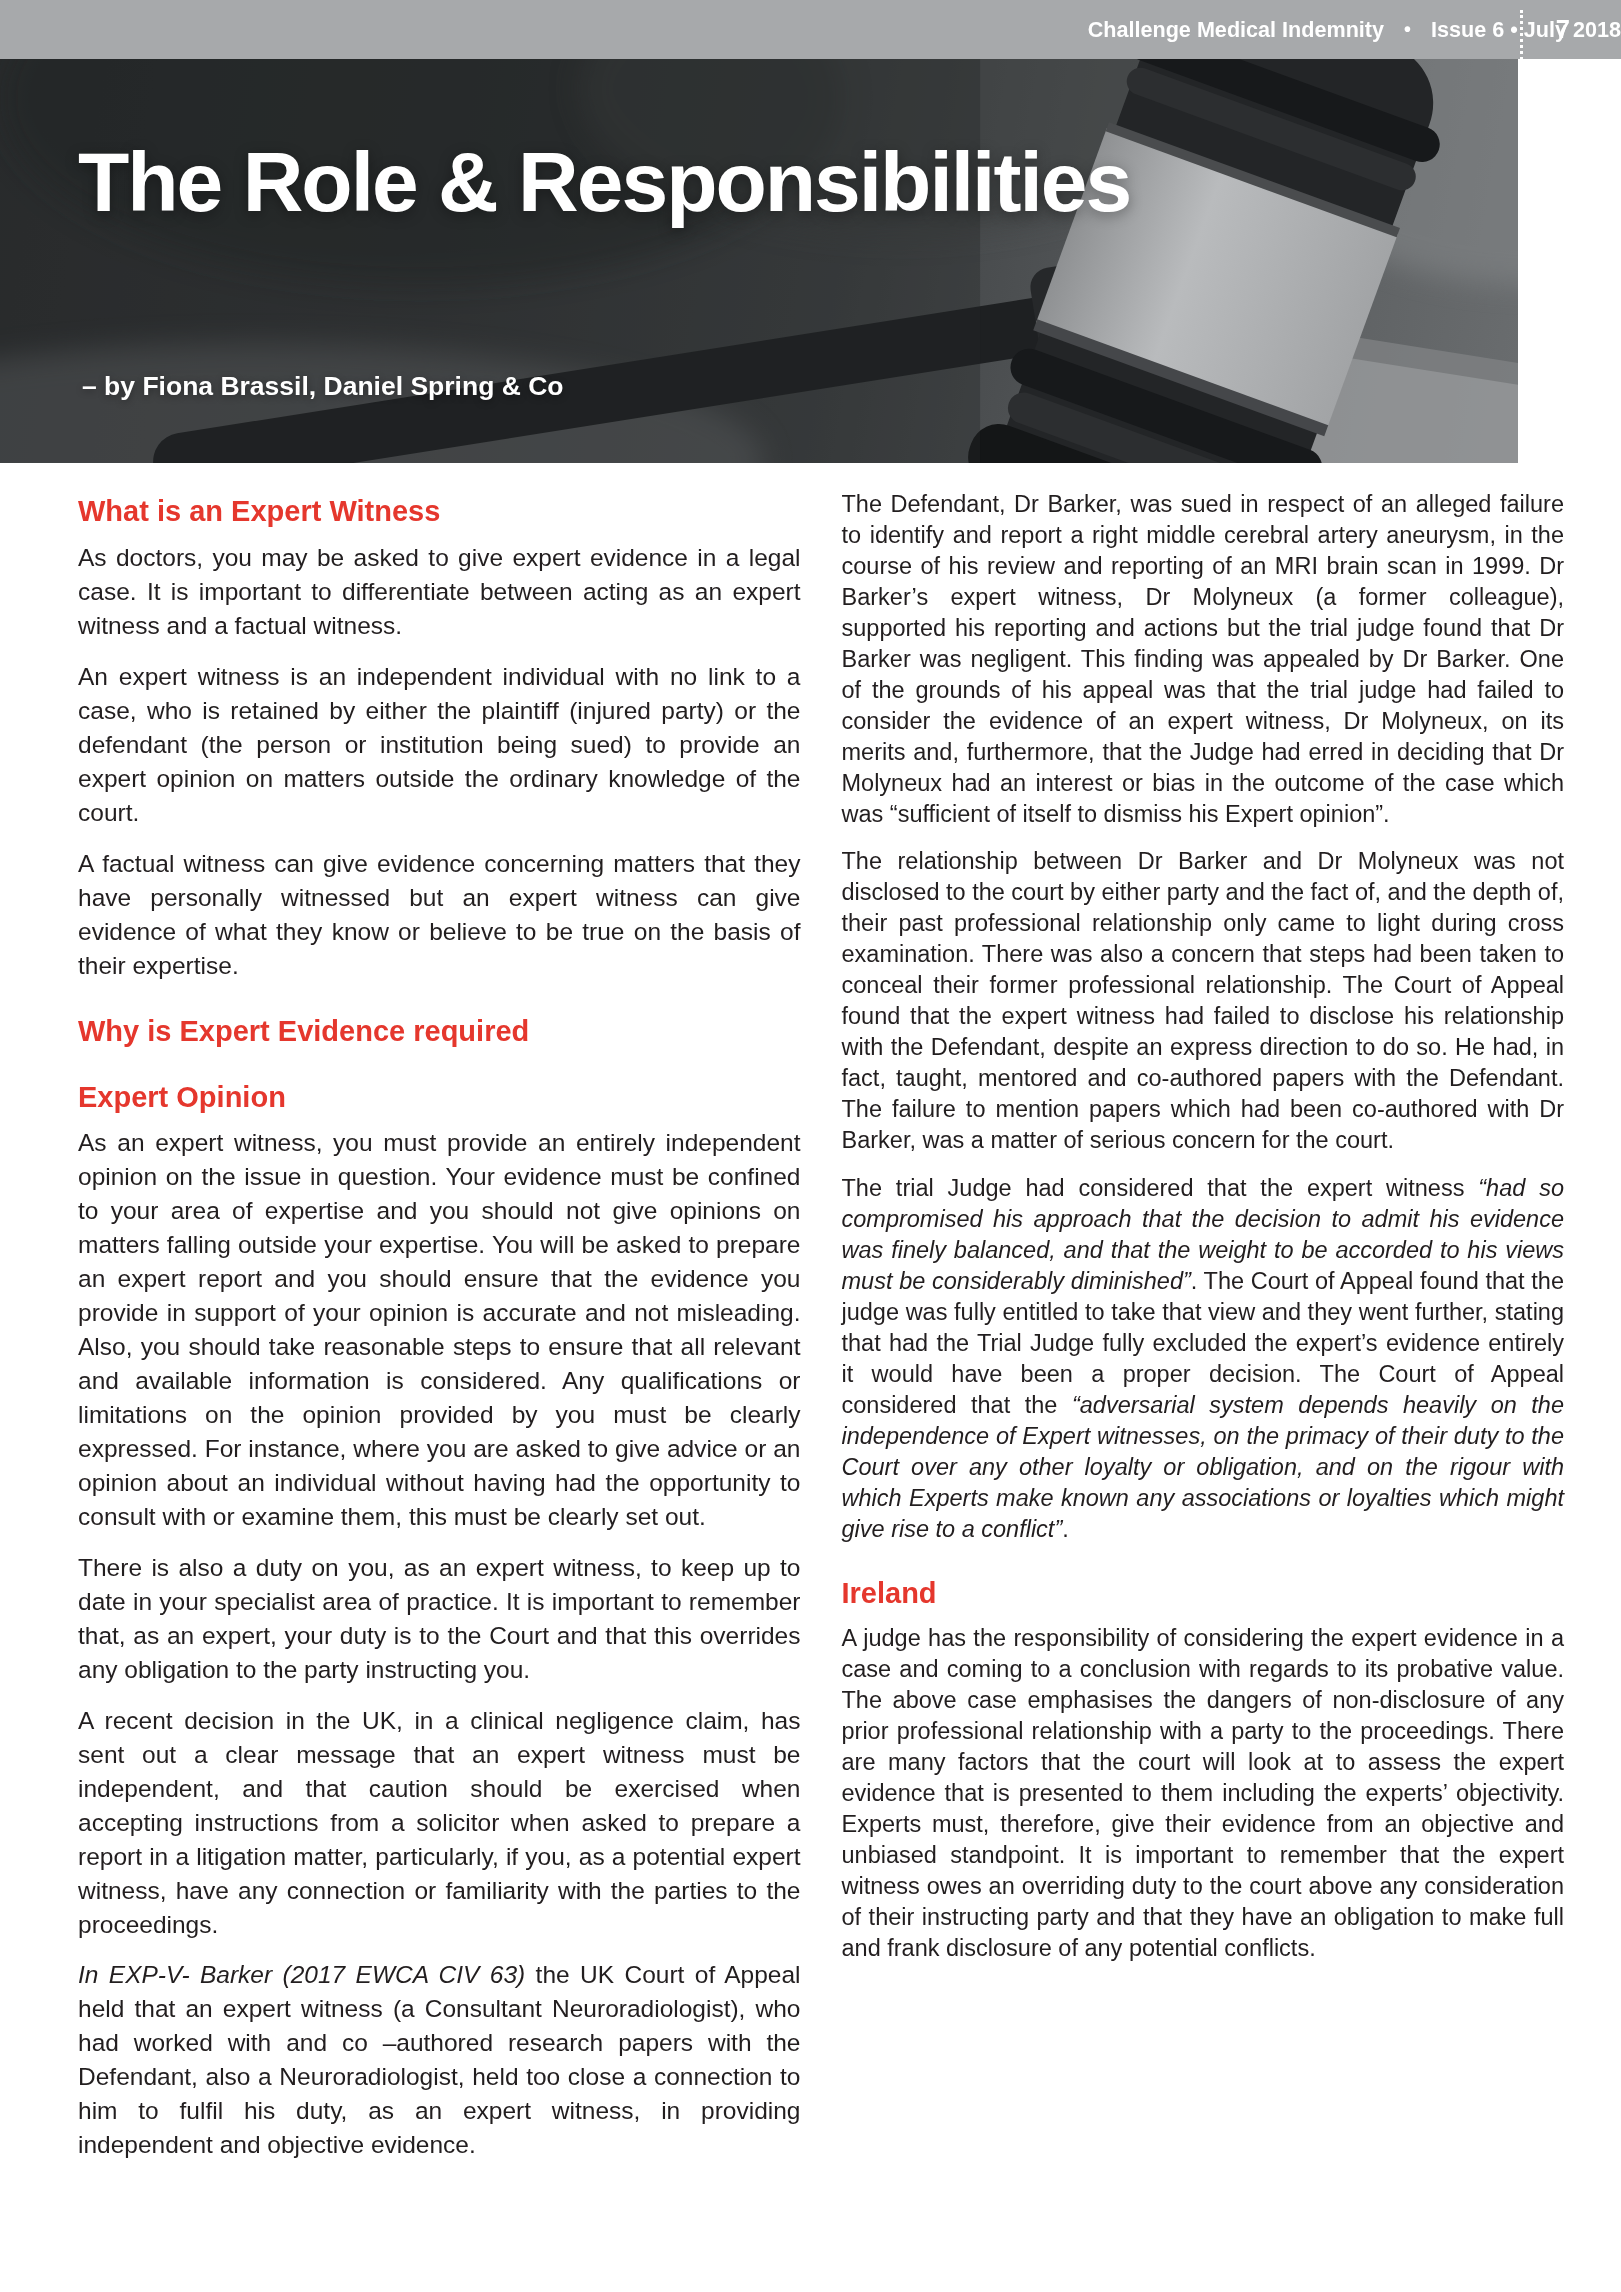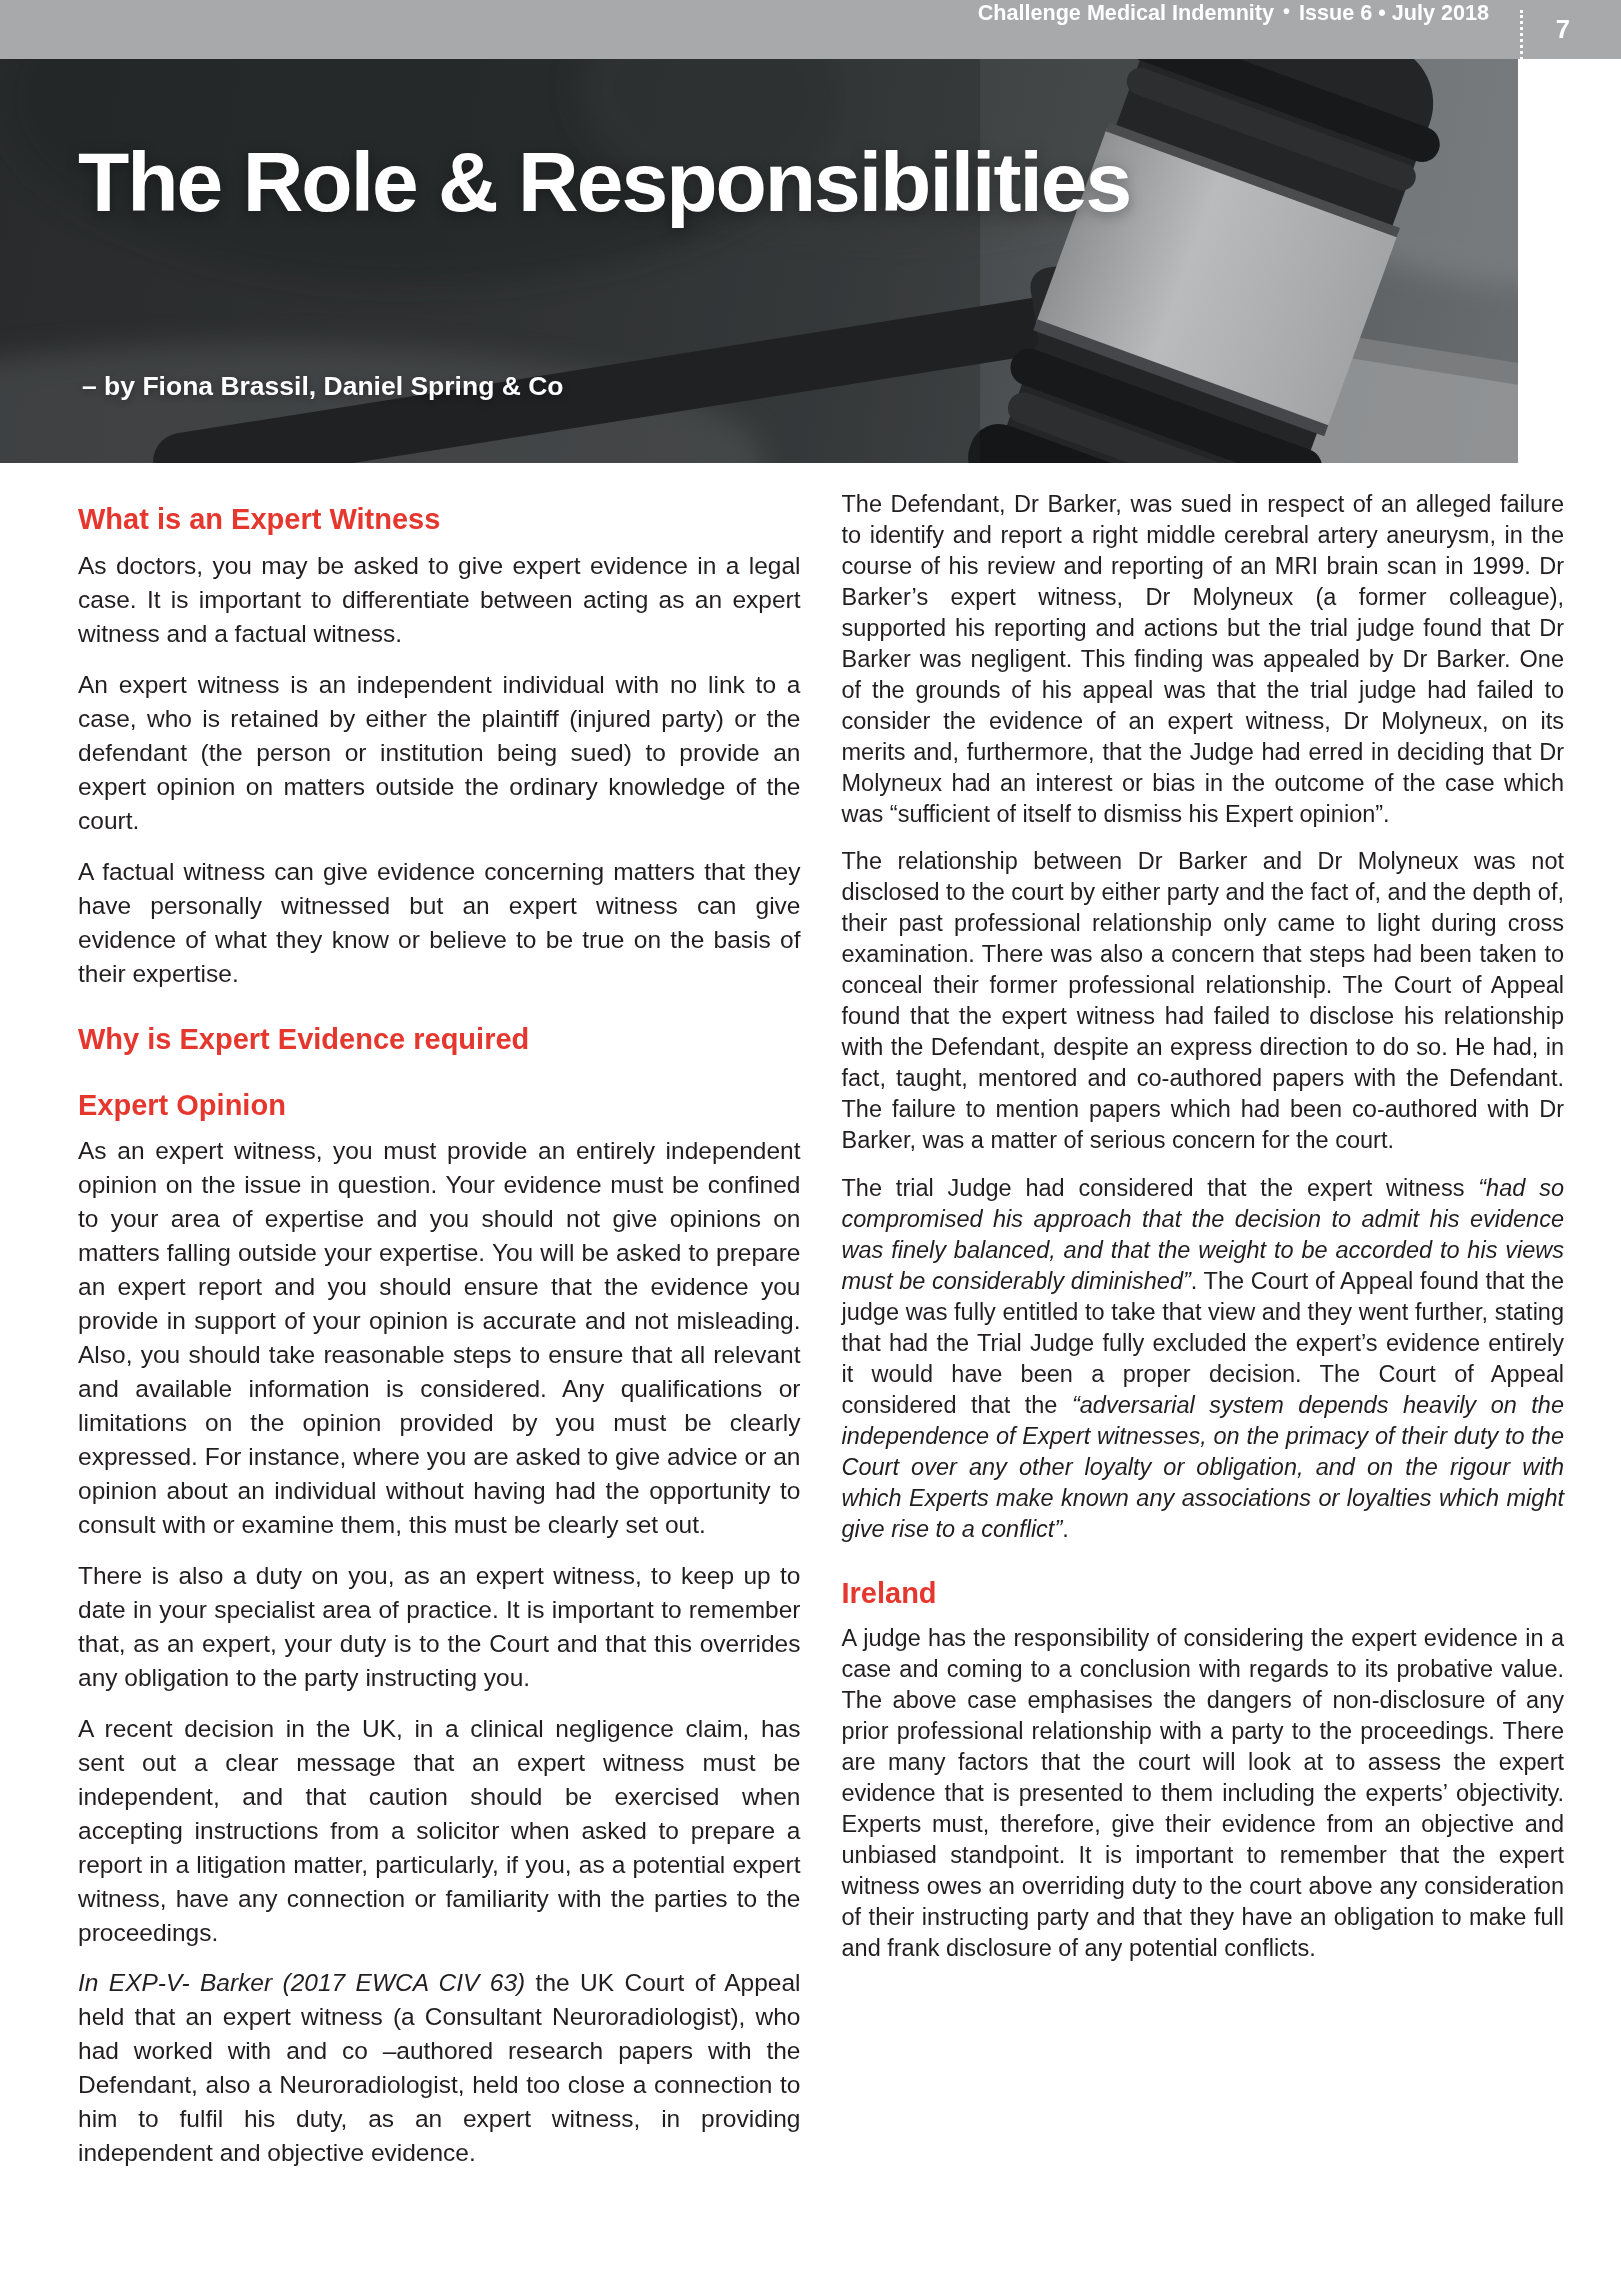--- a/index.html
+++ b/index.html
@@ -11,22 +11,22 @@
   html,body{margin:0;padding:0;}
   body{
     width:1621px;height:2293px;position:relative;background:#ffffff;
     font-family:"Liberation Sans","DejaVu Sans",sans-serif;color:var(--ink);
     overflow:hidden;
   }
   
   .topbar{
     position:absolute;top:0;left:0;width:1621px;height:59px;
     background:var(--topbar);
-    display:flex;align-items:flex-start;justify-content:flex-end;
-    padding-right:132px;gap:9px;
+    display:flex;align-items:center;justify-content:flex-end;
+    gap:20px;
     color:#ffffff;font-weight:bold;font-size:21.6px;z-index:6;
   }
   .topbar .bullet{font-size:19.6px;}
   .dots{
     position:absolute;right:98px;top:9.8px;height:86px;width:0;
     border-left:3.9px dotted #ffffff;z-index:7;
   }
   .pagenum{
     position:absolute;right:51px;top:14.7px;z-index:7;
     color:#ffffff;font-weight:bold;font-size:25.5px;
@@ -47,21 +47,21 @@
     position:absolute;left:82px;top:312px;z-index:3;
     color:#ffffff;font-weight:bold;font-size:26.5px;letter-spacing:0;
     text-shadow:0 2px 7.8px rgba(0,0,0,.35);
   }
   
   .columns{
     position:absolute;top:463px;left:0;width:1621px;height:1830px;
     padding:25.5px 57px 0 78px;display:flex;gap:41px;overflow:hidden;
   }
   .col{flex:1;text-align:justify;}
-  .col-left{font-size:24.5px;line-height:34px;margin-top:8px;}
+  .col-left{font-size:24.5px;line-height:34px;}
   .col-right{font-size:23.5px;line-height:31px;}
   .col h2{
     color:var(--accent);font-size:29px;line-height:35px;font-weight:bold;
     margin:31px 0 11.8px 0;text-align:left;letter-spacing:0;
   }
   .col > h2:first-child{margin-top:5.9px;}
   .col p{margin:0 0 16.7px 0;}
   .col em{font-style:italic;}
 </style>
 </head>

